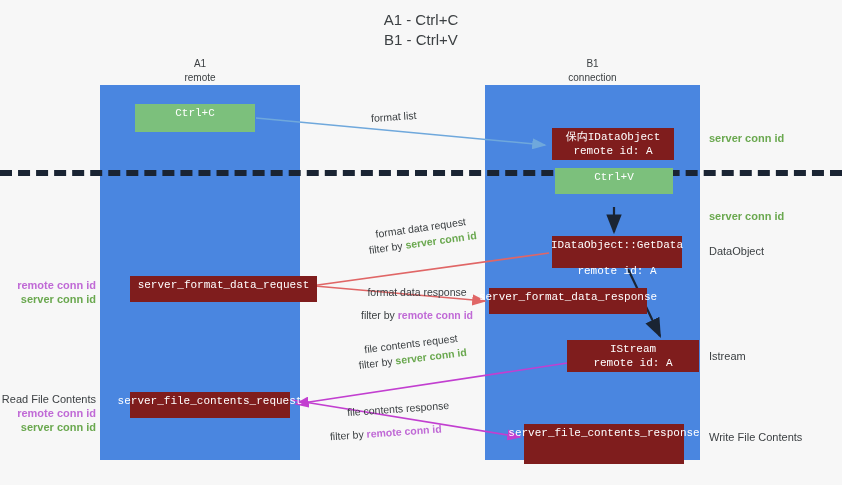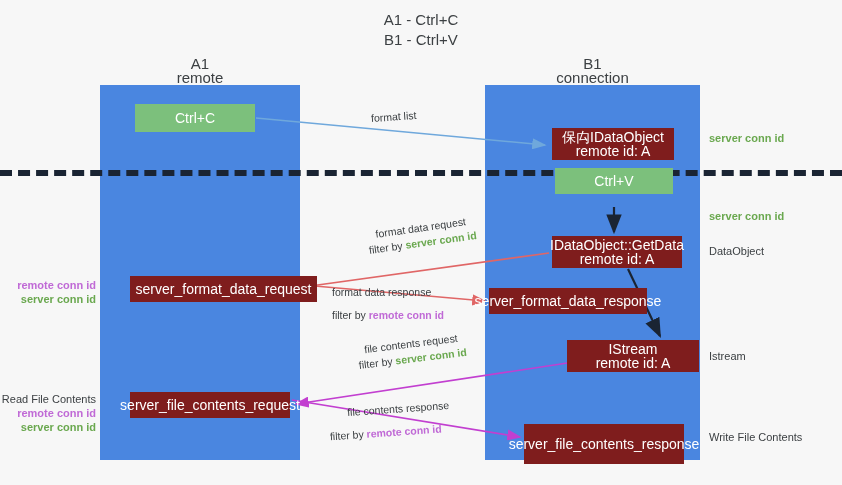--- a/index.html
+++ b/index.html
@@ -28,21 +28,21 @@
     width: 842px;
     text-align: center;
     font-size: 15px;
     line-height: 20px;
     color: #3c4043;
   }
 
   
   .lane-header {
     text-align: center;
-    font-size: 15px;
+    font-size: 10px;
     line-height: 14px;
     color: #3c4043;
   }
   #lane-a-header { left: 100px; top: 57px; width: 200px; }
   #lane-b-header { left: 485px; top: 57px; width: 215px; }
 
   
   .lane {
     background: #4a86e0;
   }
@@ -55,35 +55,35 @@
     width: 842px; height: 0px;
     border-top: 6px dashed #1a2433;
   }
 
   
   .node {
     box-sizing: border-box;
     display: flex;
     flex-direction: column;
     align-items: center;
-    justify-content: center;
     color: #ffffff;
-    font-size: 14px;
+    font-size: 11px;
     line-height: 14px;
     text-align: center;
     padding: 2px 4px;
+    font-family: Liberation Mono, monospace;
   }
   .node.green { background: #7cc07c; }
   .node.orange { background: #fbb martin; }
   .node.orange { background: #7f1d1d; }
 
   #node-ctrl-c   { left: 135px; top: 104px; width: 120px; height: 28px; }
   #node-ctrl-v   { left: 555px; top: 168px; width: 118px; height: 26px; }
   #node-idataobject-top { left: 552px; top: 128px; width: 122px; height: 32px; }
-  #node-getdata  { left: 552px; top: 236px; width: 130px; height: 32px; }
+  #node-getdata  { left: 552px; top: 236px; width: 130px; height: 32px; gap: 12px; }
   #node-istream  { left: 567px; top: 340px; width: 132px; height: 32px; }
   #node-sfdreq   { left: 130px; top: 276px; width: 187px; height: 26px; }
   #node-sfdres   { left: 489px; top: 288px; width: 158px; height: 26px; }
   #node-sfcreq   { left: 130px; top: 392px; width: 160px; height: 26px; }
   #node-sfcres   { left: 524px; top: 424px; width: 160px; height: 40px; }
 
   
   .right-note {
     font-size: 11px;
     line-height: 15px;
@@ -123,21 +123,21 @@
     transform-origin: left center;
   }
   #lbl-fdreq {
     left: 368px; top: 228px;
     transform: rotate(-8deg);
     transform-origin: left center;
     text-align: center;
   }
   #lbl-fdres {
     left: 332px; top: 285px;
-    text-align: left;
+    text-align: center;
     width: 170px;
   }
   #lbl-fcreq {
     left: 358px; top: 343px;
     transform: rotate(-7deg);
     transform-origin: left center;
     text-align: center;
   }
   #lbl-fcres {
     left: 348px; top: 405px;

